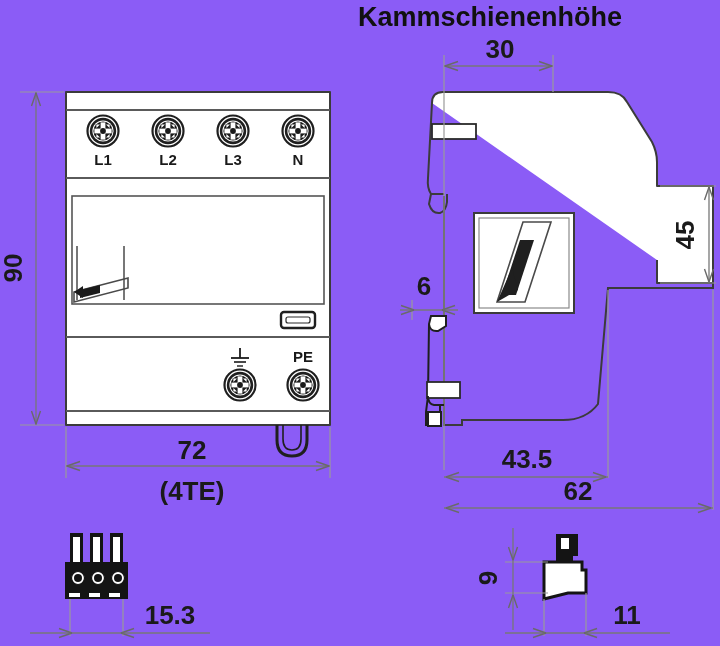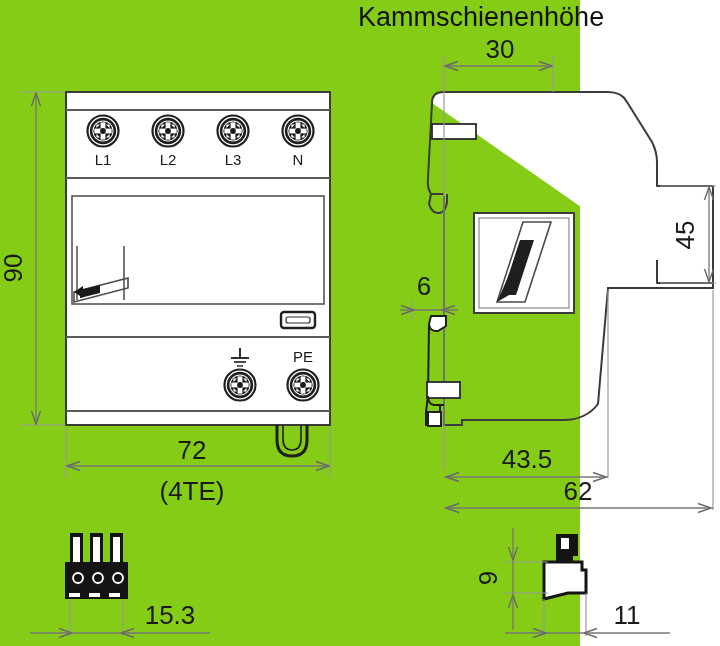--- a/index.html
+++ b/index.html
@@ -9,23 +9,24 @@
   }
   body {
     width: 720px;
     height: 646px;
     overflow: hidden;
     font-family: "Liberation Sans", sans-serif;
     color: #1a1a1a;
   }
   #sheet {
     position: relative;
-    width: 580px;
+    width: 720px;
     height: 646px;
-    background: #84cc16;
+    background: #8b5cf6;
+    font-weight: bold;
   }
   #sheet svg {
     position: absolute;
     left: 0;
     top: 0;
   }
   .dim-text {
     font-family: "Liberation Sans", sans-serif;
     font-size: 26px;
     fill: #1a1a1a;

